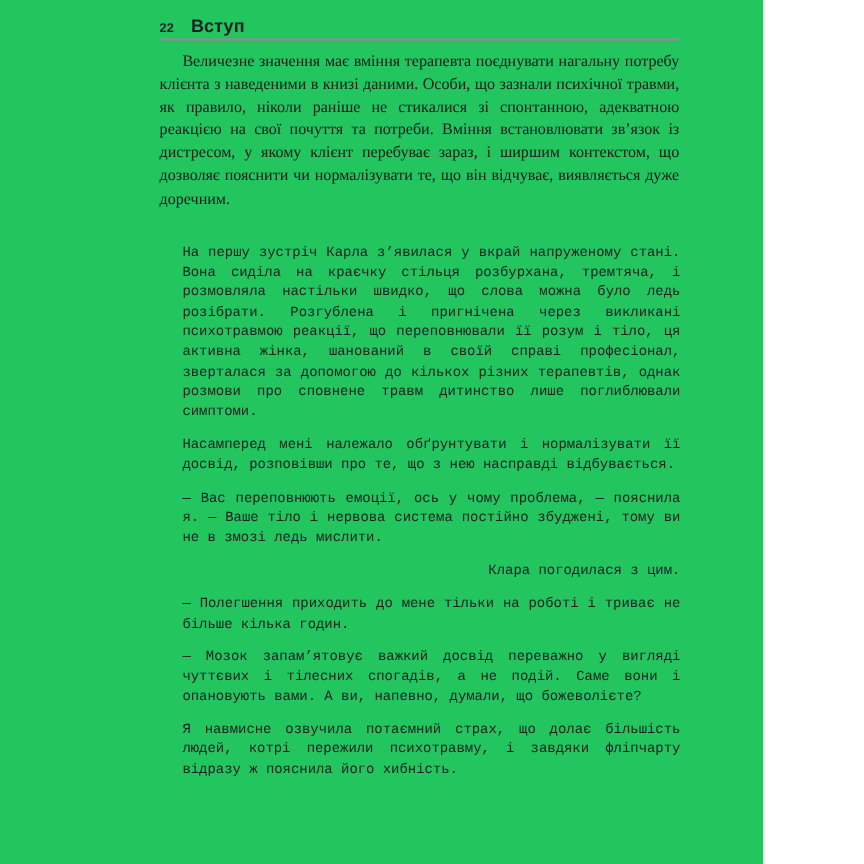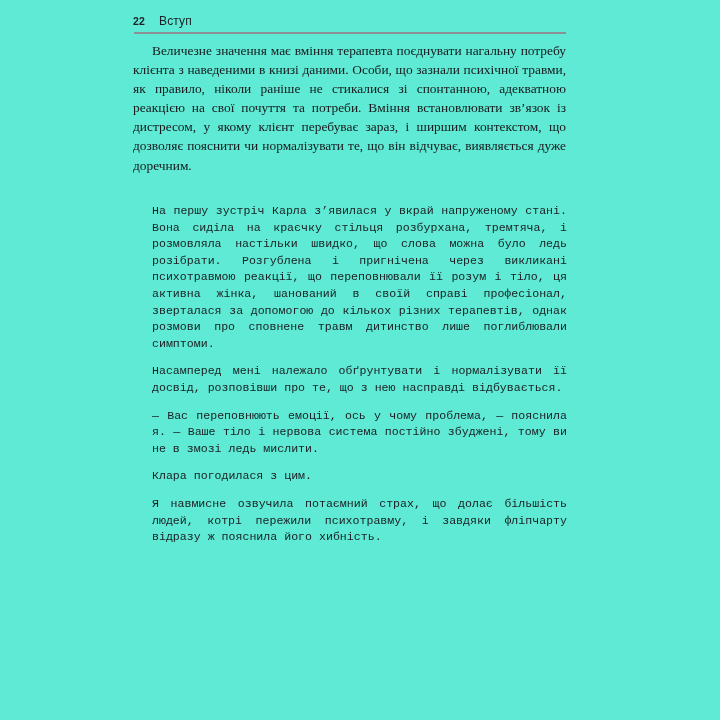--- a/index.html
+++ b/index.html
@@ -2,23 +2,23 @@
 <html><head>
 <meta charset="utf-8">
 <style>
   html, body {
     margin: 0;
     padding: 0;
     background: #ffffff;
   }
   .page {
     position: relative;
-    width: 720px;
+    width: 636px;
     height: 720px;
-    background: #5eead4;
+    background: #22c55e;
     overflow: hidden;
     box-sizing: border-box;
   }
 
   
   .running-head {
     position: absolute;
     left: 133px;
     top: 14px;
     width: 434px;
@@ -28,22 +28,22 @@
   }
   .folio {
     font-family: "Liberation Sans", sans-serif;
     font-size: 10.5px;
     font-weight: bold;
     color: #1d2026;
     letter-spacing: 0.2px;
   }
   .head-title {
     font-family: "Liberation Sans", sans-serif;
-    font-size: 12px;
-    font-weight: normal;
+    font-size: 15px;
+    font-weight: bold;
     color: #1d2026;
     letter-spacing: 0.1px;
   }
   .head-rule {
     position: absolute;
     left: 134px;
     top: 32px;
     width: 432px;
     height: 1.5px;
     background: #8c9096;
@@ -85,21 +85,21 @@
     line-height: 16.6px;
     color: #1b1e23;
     text-align: justify;
     -webkit-hyphens: none;
     hyphens: none;
   }
   .quote-block p:last-child {
     margin-bottom: 0;
   }
   .quote-block p.tight {
-    text-align: left;
+    text-align: right;
   }
 </style>
 </head>
 <body>
 
 <div class="page">
 
   <div class="running-head">
     <span class="folio">22</span>
     <span class="head-title">Вступ</span>
@@ -108,16 +108,18 @@
 
   <div class="body-block">
     <p class="indent">Величезне значення має вміння терапевта поєднувати нагальну потребу клієнта з наведеними в книзі даними. Особи, що зазнали психічної травми, як правило, ніколи раніше не стикалися зі спонтанною, адекватною реакцією на свої почуття та потреби. Вміння встановлювати зв’язок із дистресом, у якому клієнт перебуває зараз, і ширшим контекстом, що дозволяє пояснити чи нормалізувати те, що він відчуває, виявляється дуже доречним.</p>
   </div>
 
   <div class="quote-block">
     <p>На першу зустріч Карла з’явилася у вкрай напруженому стані. Вона сиділа на краєчку стільця розбурхана, тремтяча, і розмовляла настільки швидко, що слова можна було ледь розібрати. Розгублена і пригнічена через викликані психотравмою реакції, що переповнювали її розум і тіло, ця активна жінка, шанований в своїй справі професіонал, зверталася за допомогою до кількох різних терапевтів, однак розмови про сповнене травм дитинство лише поглиблювали симптоми.</p>
     <p>Насамперед мені належало обґрунтувати і нормалізувати її досвід, розповівши про те, що з нею насправді відбувається.</p>
     <p>— Вас переповнюють емоції, ось у чому проблема, — пояснила я. — Ваше тіло і нервова система постійно збуджені, тому ви не в змозі ледь мислити.</p>
     <p class="tight">Клара погодилася з цим.</p>
+    <p>— Полегшення приходить до мене тільки на роботі і триває не більше кілька годин.</p>
+    <p>— Мозок запам’ятовує важкий досвід переважно у вигляді чуттєвих і тілесних спогадів, а не подій. Саме вони і опановують вами. А ви, напевно, думали, що божеволієте?</p>
     <p>Я навмисне озвучила потаємний страх, що долає більшість людей, котрі пережили психотравму, і завдяки фліпчарту відразу ж пояснила його хибність.</p>
   </div>
 
 </div>
 
 </body></html>

